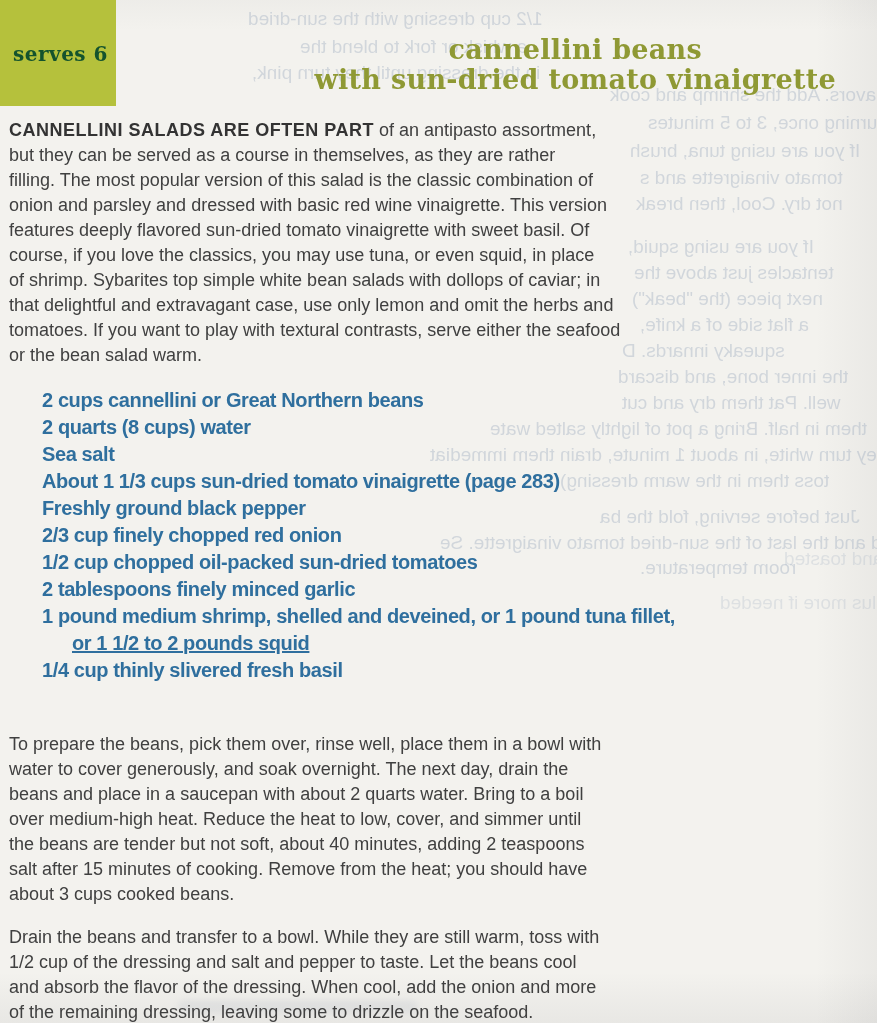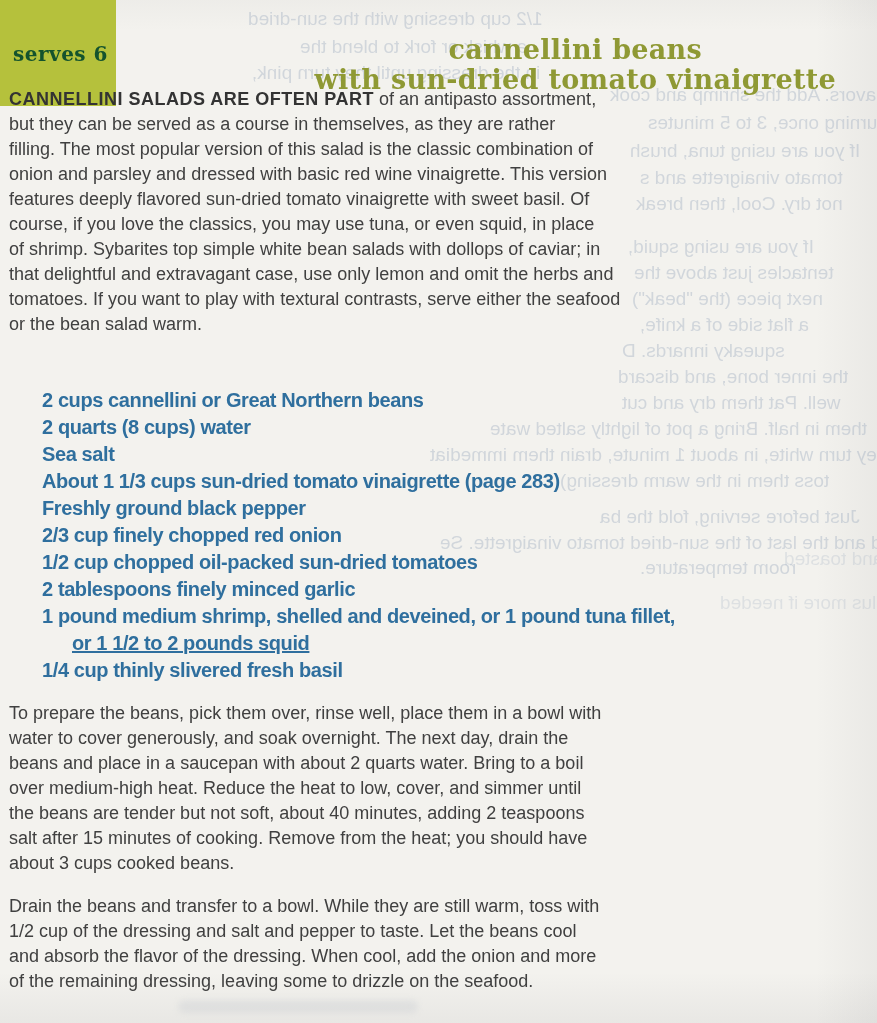--- a/index.html
+++ b/index.html
@@ -31,21 +31,21 @@
   .serves-label{position:absolute;left:13px;top:42px;
     font-family:"DejaVu Serif",serif;font-weight:bold;font-size:20px;
     letter-spacing:.5px;color:#14532d;}
   
   .title{position:absolute;top:24px;right:30px;margin:11px;text-align:center;z-index:3;
     font-family:"DejaVu Serif",serif;font-weight:bold;font-size:27px;line-height:30px;
     letter-spacing:.3px;color:var(--title,#8f9934);}
   .title span{display:block;}
   
   .para{position:absolute;left:9px;width:710px;z-index:3;
-    font-size:18px;line-height:25px;color:var(--body-text,#404040);}
+    font-size:18px;line-height:25px;color:var(--body-text,#404040);margin-top:31px;}
   .para .line{white-space:nowrap;}
   .para1{top:87px;}
   .lead{font-weight:bold;letter-spacing:.5px;color:#333;}
   .para2{top:701px;}
   .para3{top:894px;}
   
   .ingredients{position:absolute;left:42px;top:387px;z-index:3;
     font-weight:bold;font-size:20px;line-height:27px;letter-spacing:-0.4px;
     color:var(--ingredient,#2f6f9e);}
   .ingredients .line{white-space:nowrap;}

